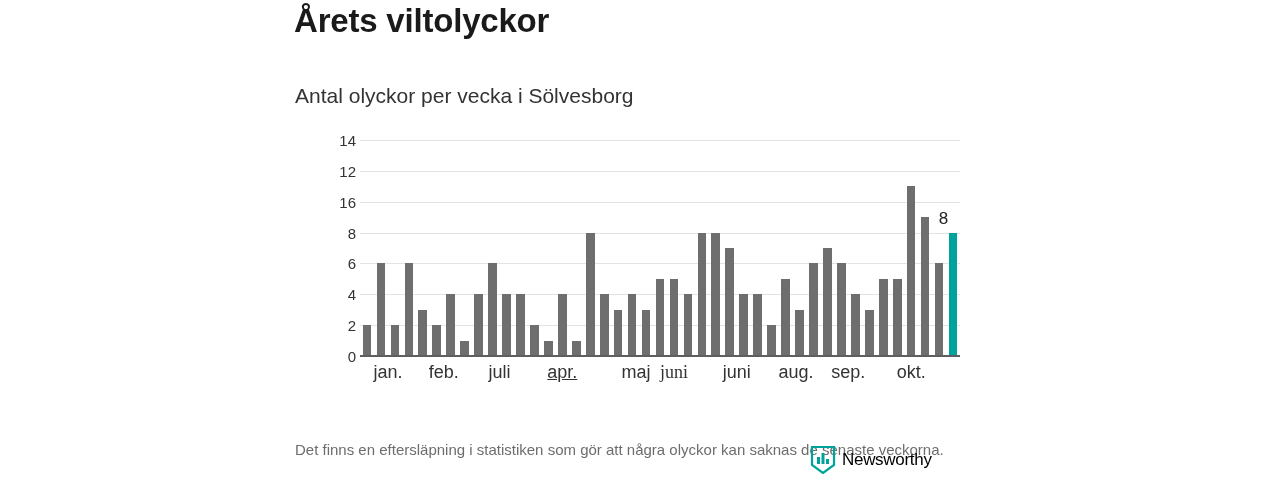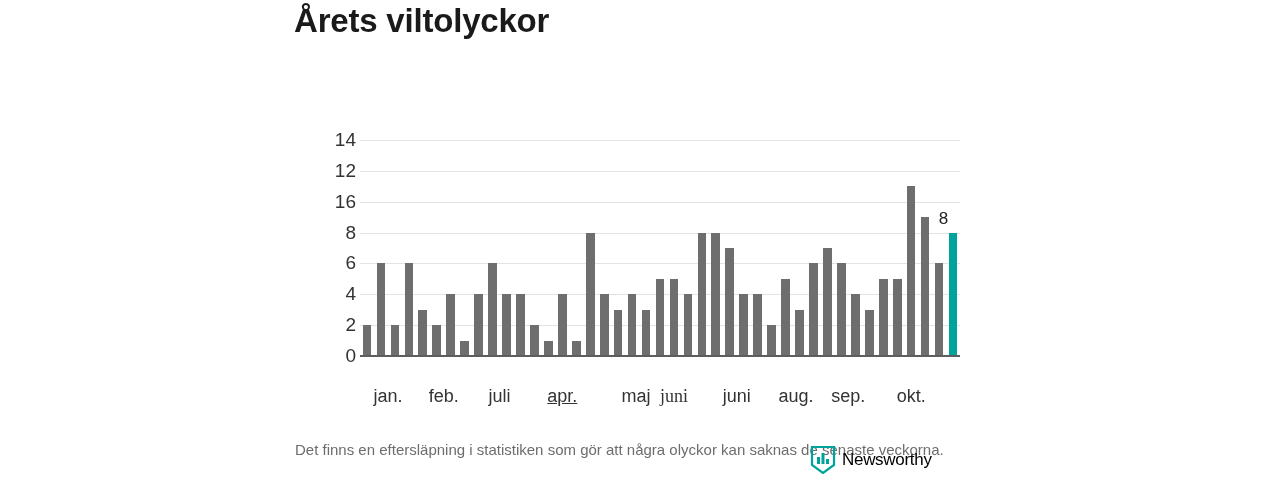--- a/index.html
+++ b/index.html
@@ -66,21 +66,21 @@
     width: 600px;
     height: 2px;
     background: #5e5e5e;
     bottom: -1px;
   }
   .ytick {
     position: absolute;
     right: 604px;
     width: 60px;
     text-align: right;
-    font-size: 19px;
+    font-size: 15px;
     color: #333333;
     transform: translateY(-50%);
   }
   .bars {
     position: absolute;
     left: 0;
     bottom: 0;
     width: 600px;
     height: 216px;
   }
@@ -105,21 +105,20 @@
     width: 600px;
     height: 28px;
   }
   .xlabel {
     position: absolute;
     top: 0;
     font-size: 18px;
     color: #333333;
     transform: translateX(-50%);
     white-space: nowrap;
-    margin-top: 24px;
   }
   .footnote {
     position: absolute;
     left: 295px;
     top: 440px;
     width: 690px;
     font-size: 15px;
     line-height: 19px;
     color: #6d6d6d;
   }
@@ -142,20 +141,21 @@
     color: #000000;
     letter-spacing: -0.3px;
   }
 </style>
 </head>
 <body>
 
 <div class="page">
 
   <div class="title">Årets viltolyckor</div>
+  <div class="subtitle">Antal olyckor per vecka i Sölvesborg</div>
 
   <div class="chart">
     <div class="plot">
       <div id="gridlines">
           <div class="gridline" style="top: 216px; background: transparent;"></div>
           <div class="gridline" style="top: 185.143px;"></div>
           <div class="gridline" style="top: 154.286px;"></div>
           <div class="gridline" style="top: 123.429px;"></div>
           <div class="gridline" style="top: 92.5714px;"></div>
           <div class="gridline" style="top: 61.7143px;"></div>

